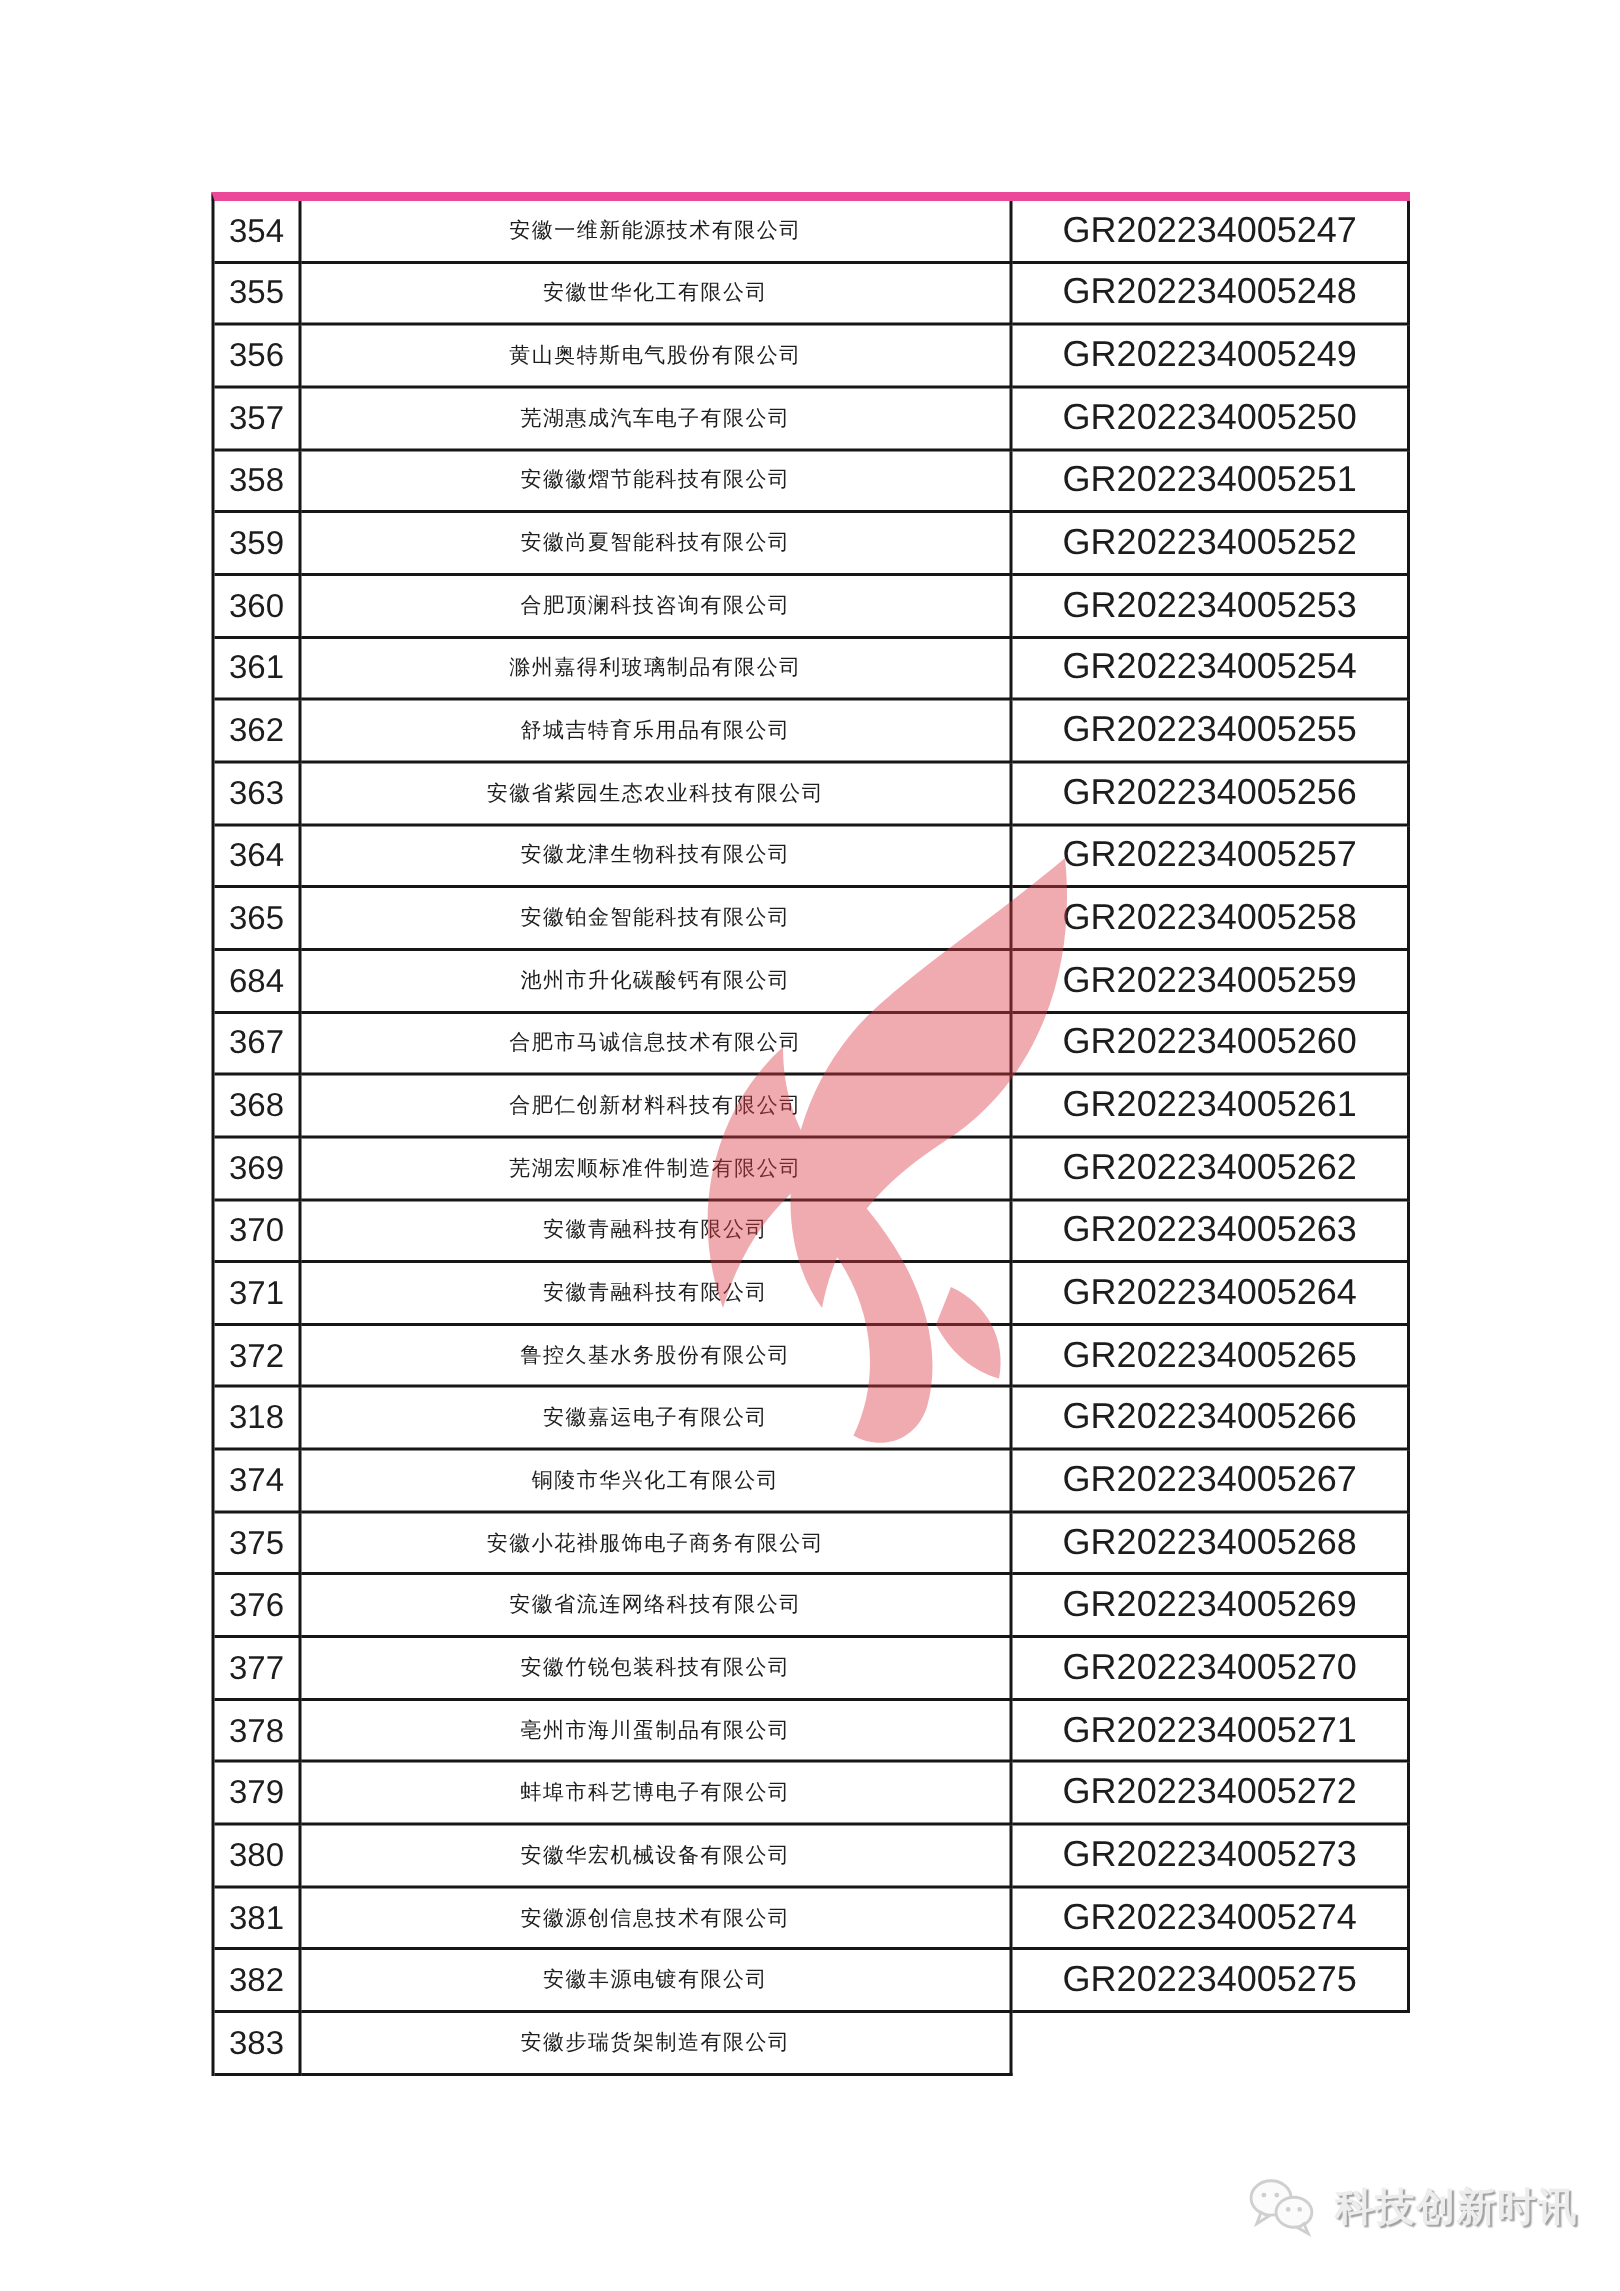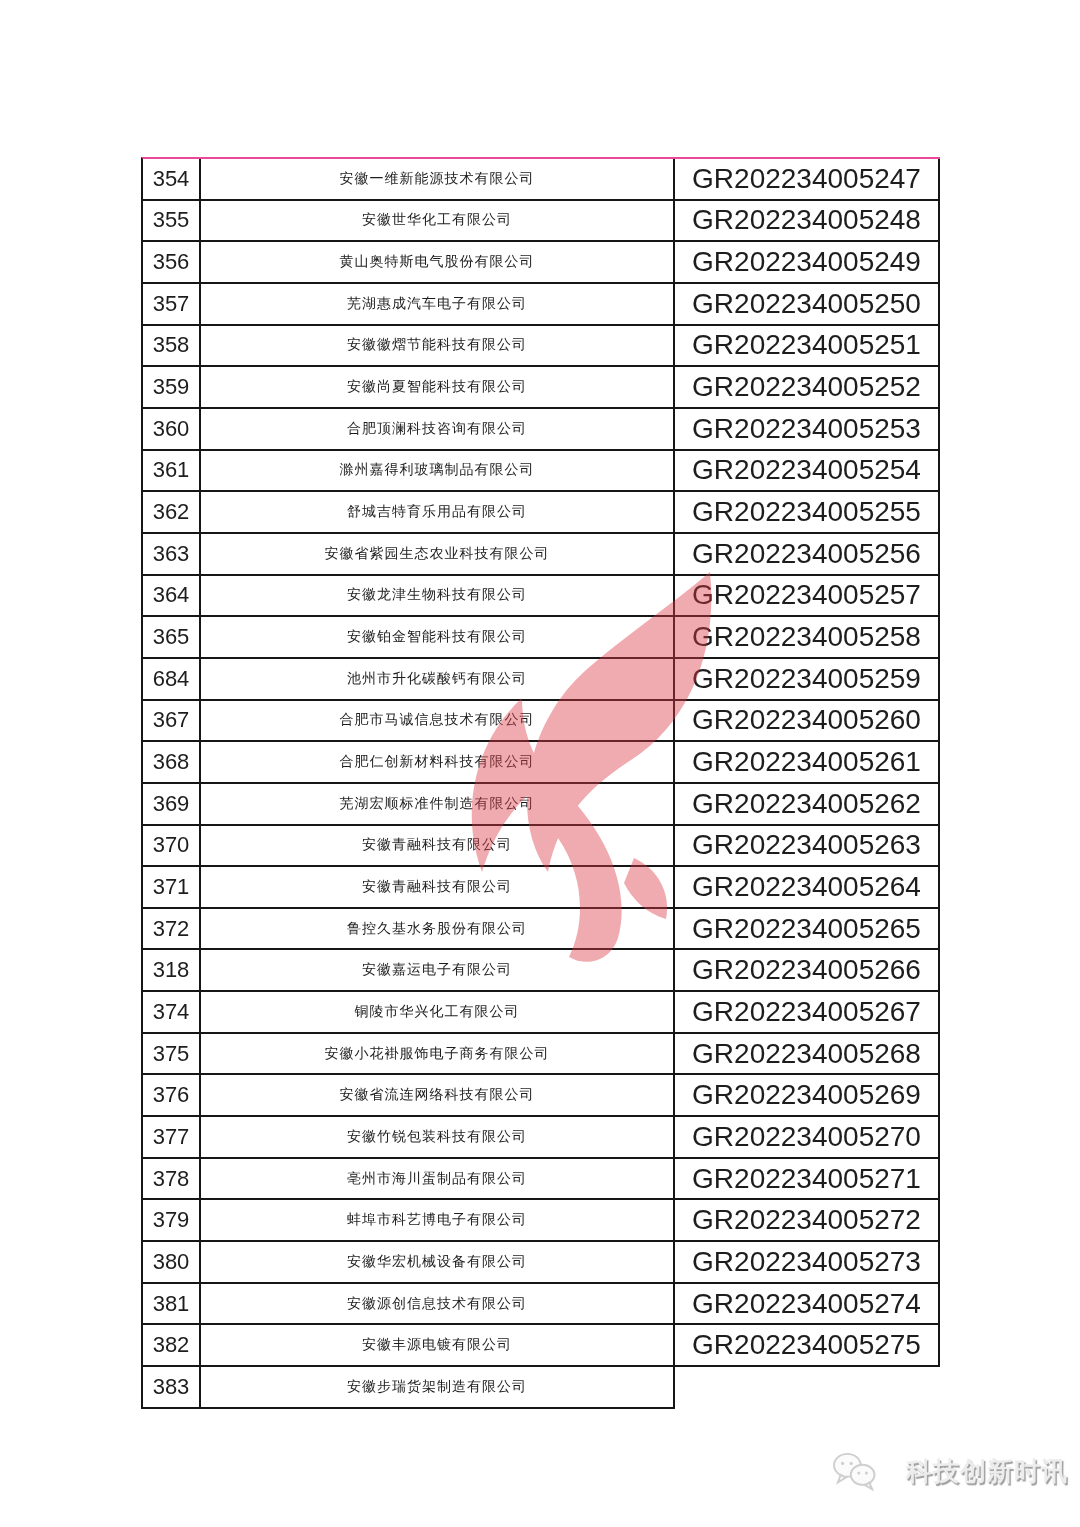--- a/index.html
+++ b/index.html
@@ -6,43 +6,43 @@
   body{
     width:1080px;height:1527px;position:relative;background:#ffffff;
     font-family:"Liberation Sans","DejaVu Sans",sans-serif;overflow:hidden;
   }
   .page{position:absolute;inset:0;background:#ffffff;}
 
   
   .tbl{
     position:absolute;left:141px;top:128px;
     display:grid;grid-template-columns:58px 474px 265px;grid-auto-rows:41.66px;
-    border-top:2px solid #ec4899;border-left:2px solid #161616;
-    background:#fff;z-index:1;margin-top:29px;
+    border-top:6px solid #ec4899;border-left:2px solid #161616;
+    background:#fff;z-index:1;
   }
   .cell{
     box-sizing:border-box;
     border-right:2px solid #161616;border-bottom:2px solid #161616;
     display:flex;align-items:center;justify-content:center;
     color:#1d1d1d;white-space:nowrap;overflow:hidden;
   }
   .cell.no{font-size:22px;}
   .cell.company{font-size:14px;letter-spacing:1px;}
-  .cell.code{font-size:28px;}
+  .cell.code{font-size:24px;}
 
   
   .watermark{
     position:absolute;left:438px;top:570px;width:278px;height:392px;
     z-index:2;pointer-events:none;opacity:0.42;
   }
 
   
   .footer{
     position:absolute;left:831px;top:1449px;height:44px;
-    display:flex;align-items:center;gap:27px;z-index:1;
+    display:flex;align-items:center;gap:11px;z-index:1;
   }
   .footer-icon{flex:0 0 auto;filter:drop-shadow(1px 1px 0px #ffffff);}
   .footer-text{
     font-size:26px;font-weight:bold;color:#ededed;letter-spacing:1px;
     text-shadow:1.5px 1.5px 1px #9f9f9f, -1px -1px 0 #ffffff;
   }
 </style>
 </head>
 <body>
 

